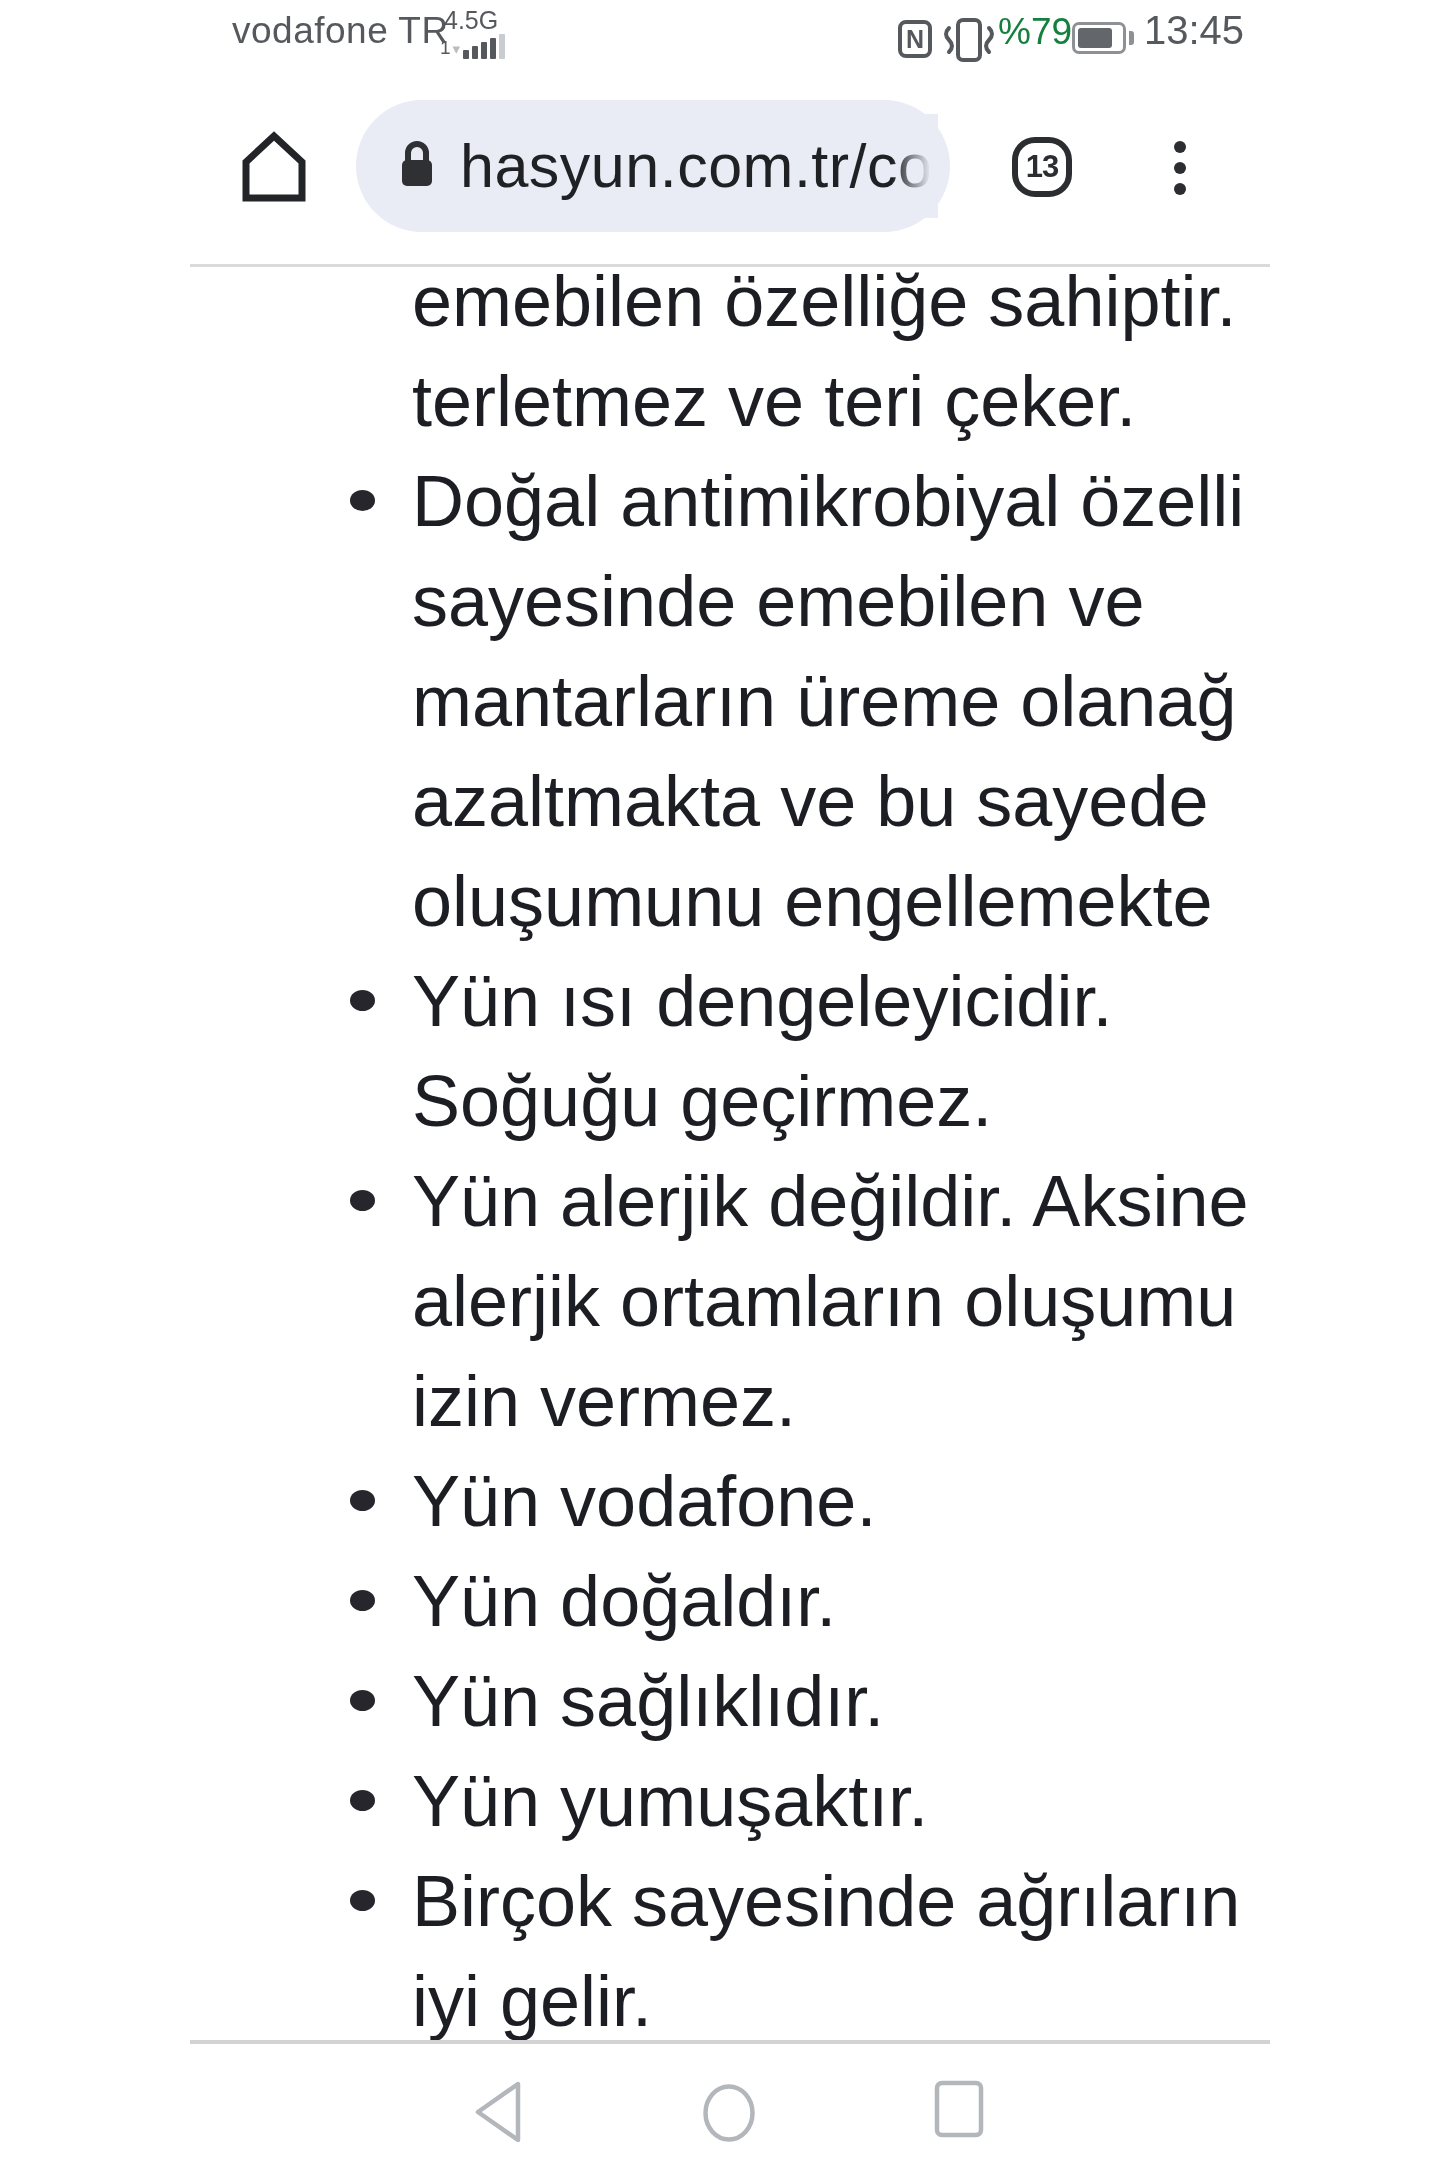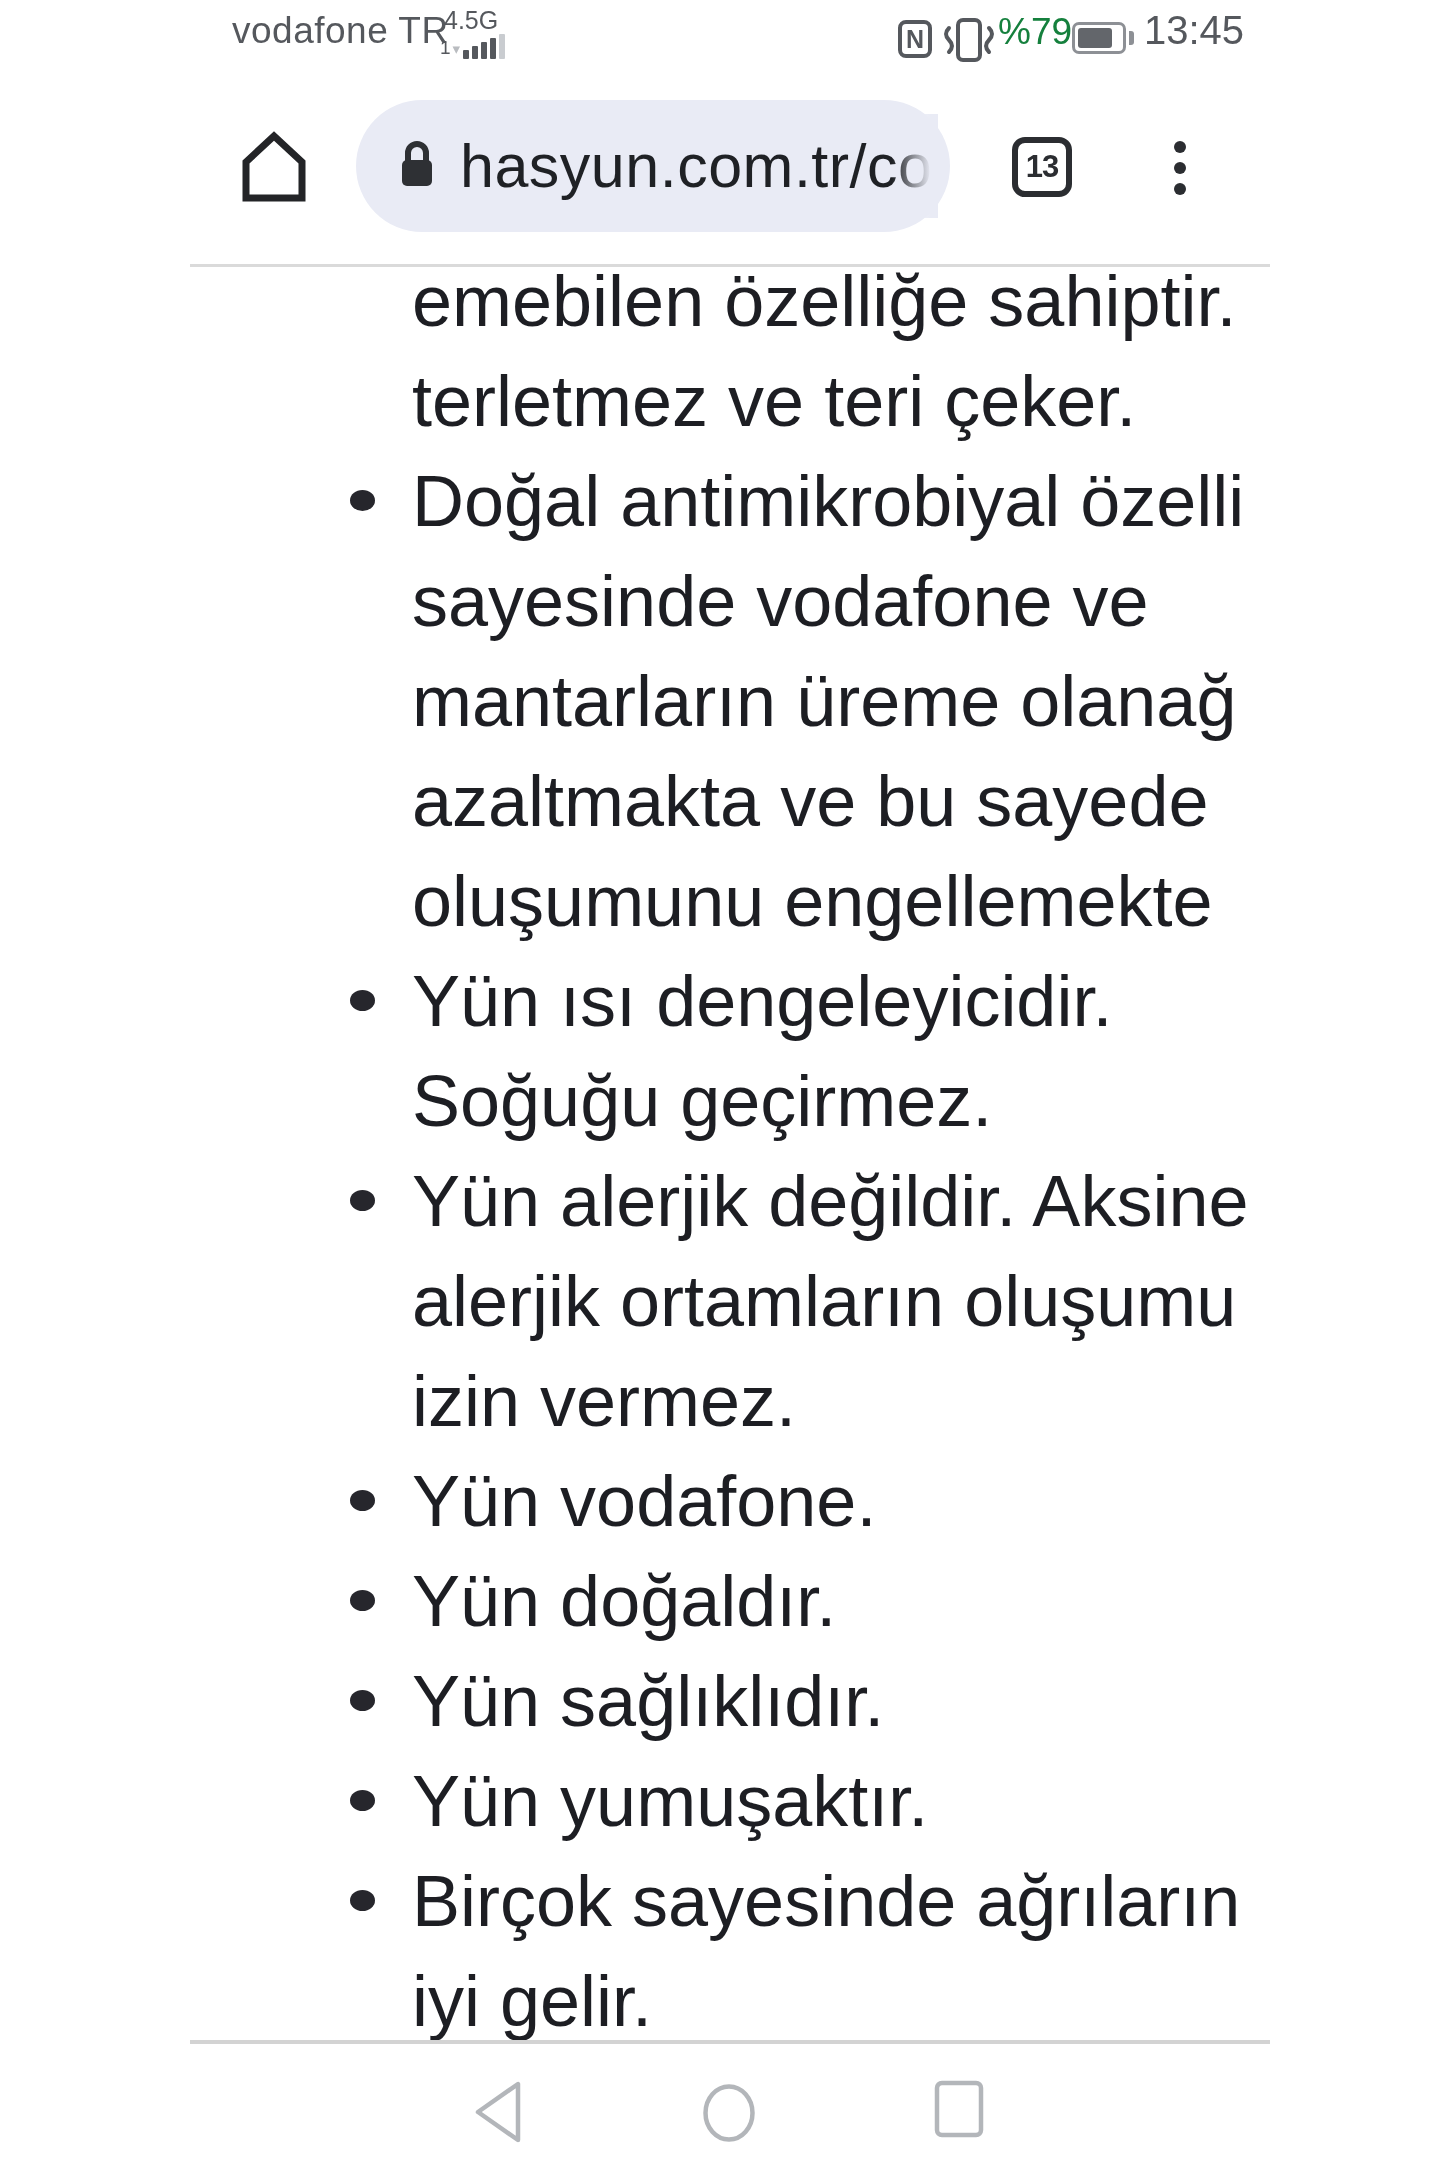--- a/index.html
+++ b/index.html
@@ -36,21 +36,21 @@
   
   .toolbar{position:absolute;left:0;top:62px;width:1440px;height:200px;background:#fff;}
   .homebtn{position:absolute;left:226px;top:66px;width:72px;height:76px;}
   .urlpill{position:absolute;left:344px;top:38px;width:594px;height:132px;background:#e9ebf5;border-radius:66px;}
   .lock{position:absolute;left:42px;top:33px;width:38px;height:64px;}
   .urltext{position:absolute;left:104px;top:0;height:132px;width:476px;overflow:hidden;
        line-height:132px;font-size:61px;color:#1f2125;letter-spacing:0.5px;white-space:nowrap;}
   .urlfade{position:absolute;right:12px;top:14px;width:46px;height:104px;
        background:linear-gradient(to right, rgba(233,235,245,0), #e9ebf5 85%);}
   .tabbtn{position:absolute;left:1000px;top:75px;width:60px;height:60px;border:6px solid #2b2d31;
-       border-radius:13px;box-sizing:border-box;display:flex;align-items:center;justify-content:center;}
+       border-radius:23px;box-sizing:border-box;display:flex;align-items:center;justify-content:center;}
   .tabcount{font-size:31px;font-weight:700;color:#2b2d31;letter-spacing:-1px;}
   .menubtn{position:absolute;left:1146px;top:70px;width:44px;height:72px;display:flex;flex-direction:column;
        align-items:center;justify-content:center;gap:9px;}
   .menubtn i{display:block;width:12px;height:12px;border-radius:50%;background:#2b2d31;}
 
   
   .divider-top{position:absolute;left:178px;top:264px;width:1080px;height:3px;background:#dadada;}
   .divider-bottom{position:absolute;left:178px;top:2040px;width:1080px;height:4px;background:#d3d3d3;}
   .content-clip{position:absolute;left:178px;top:267px;width:1100px;height:1989px;overflow:hidden;}
   .content-list{margin-top:-16px;padding-left:222px;}
@@ -126,21 +126,21 @@
 
   <div class="divider-top"></div>
   <div class="content-clip">
     <div class="content-list">
         <div class="item">
           <div class="line">emebilen özelliğe sahiptir.</div>
           <div class="line">terletmez ve teri çeker.</div>
         </div>
         <div class="item bulleted">
           <div class="line">Doğal antimikrobiyal özelli</div>
-          <div class="line">sayesinde vodafone ve</div>
+          <div class="line">sayesinde emebilen ve</div>
           <div class="line">mantarların üreme olanağ</div>
           <div class="line">azaltmakta ve bu sayede</div>
           <div class="line">oluşumunu engellemekte</div>
         </div>
         <div class="item bulleted">
           <div class="line">Yün ısı dengeleyicidir.</div>
           <div class="line">Soğuğu geçirmez.</div>
         </div>
         <div class="item bulleted">
           <div class="line">Yün alerjik değildir. Aksine</div>

